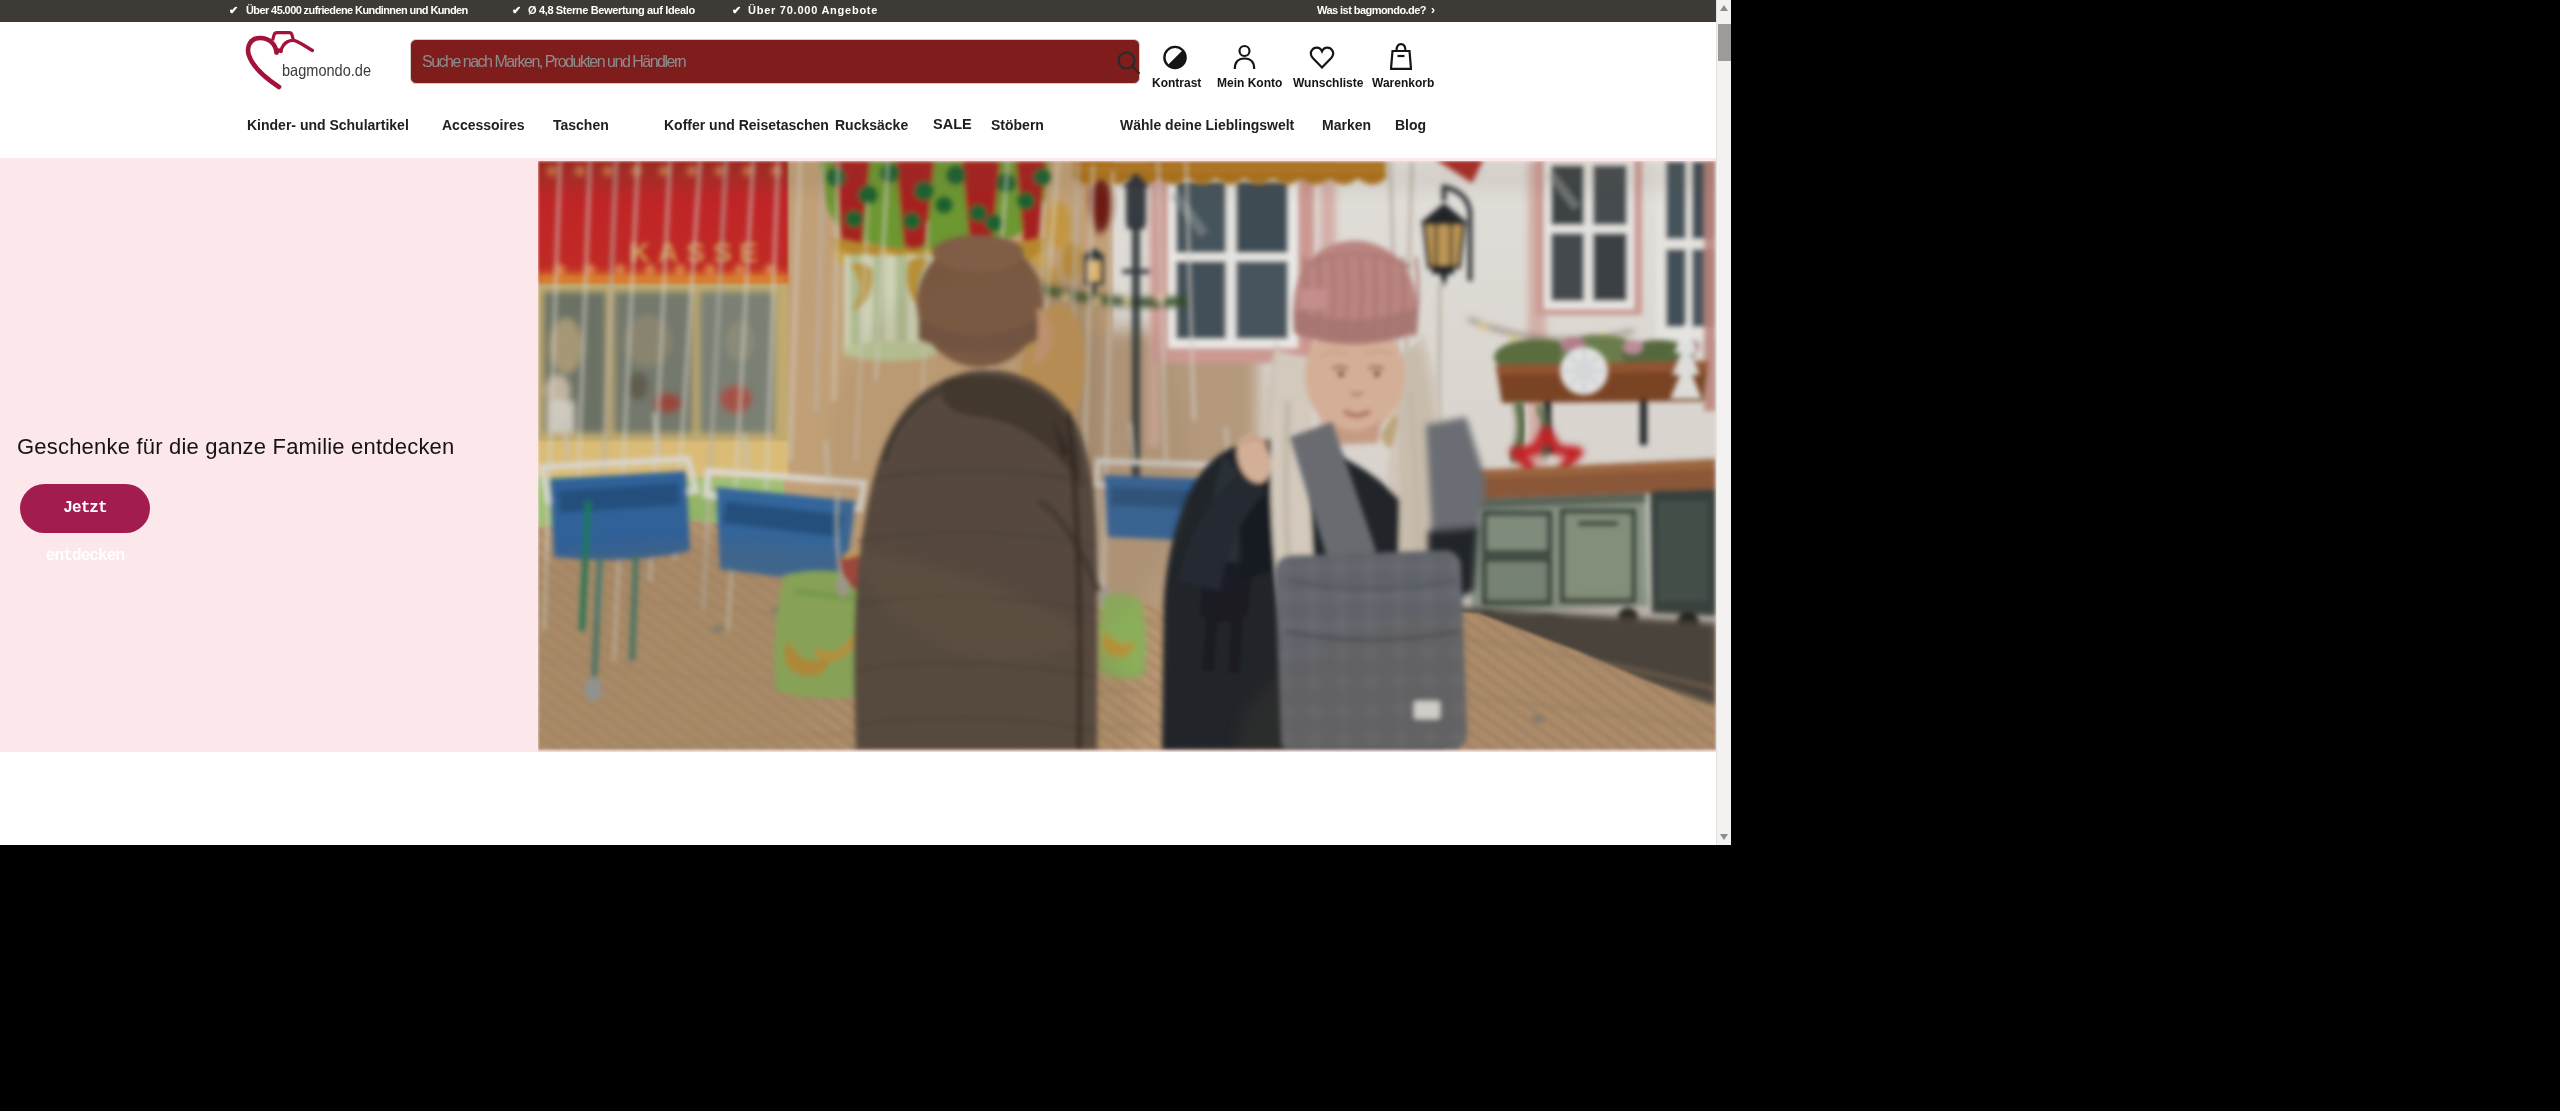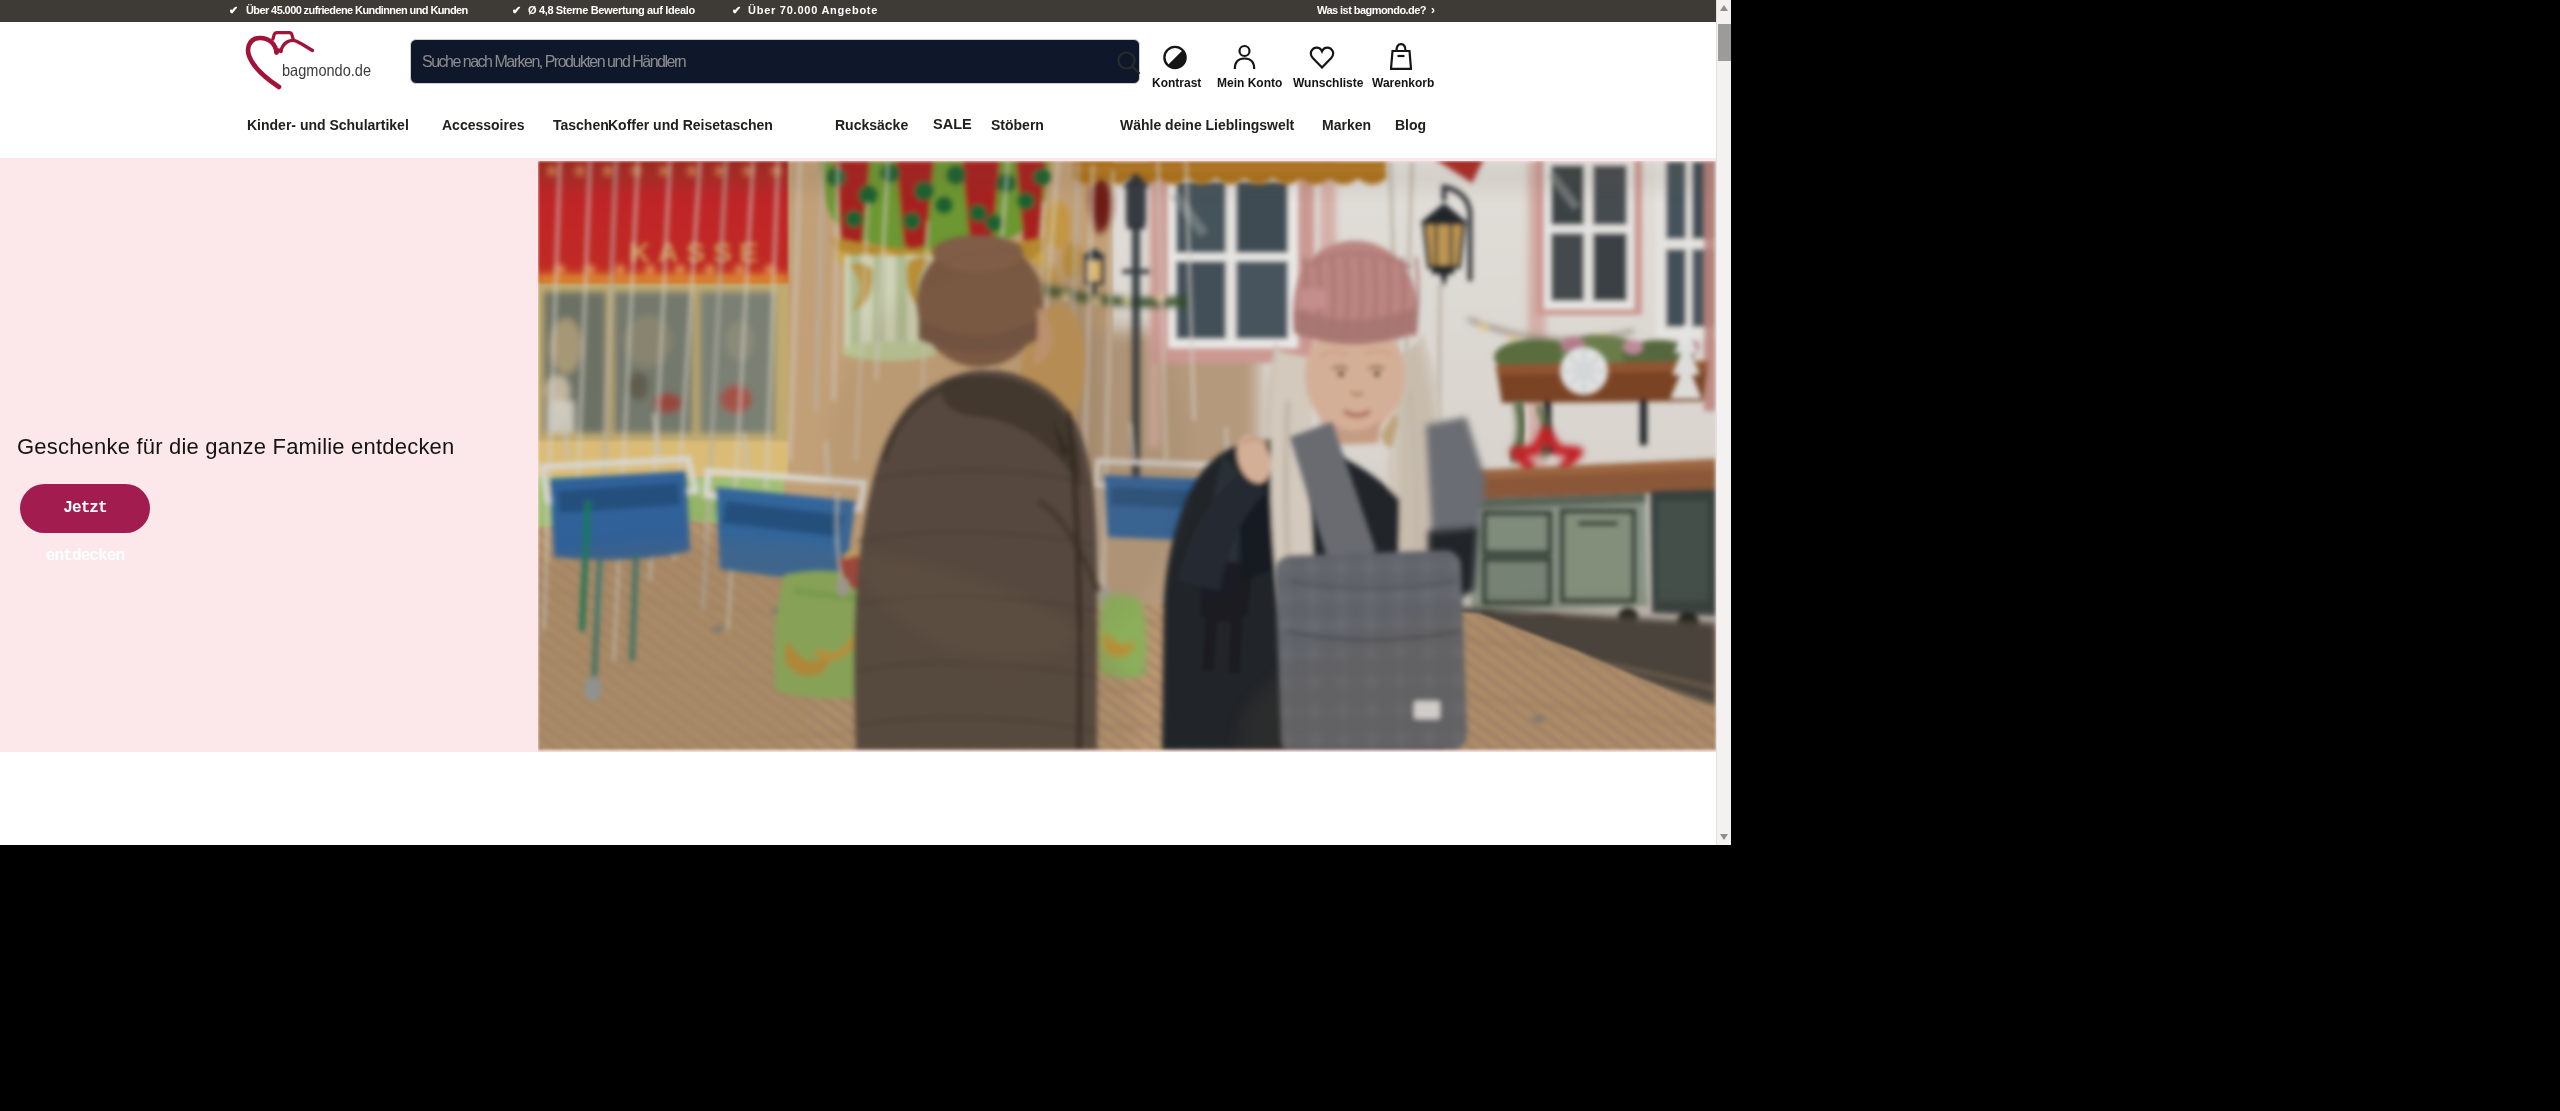--- a/index.html
+++ b/index.html
@@ -3,21 +3,21 @@
 <meta charset="utf-8">
 <style>
 html,body{margin:0;padding:0;background:#000;}
 *{box-sizing:border-box;}
 body{width:2560px;height:1111px;position:relative;font-family:"Liberation Sans",sans-serif;overflow:hidden;}
 #page{position:absolute;left:0;top:0;width:1716px;height:845px;background:#fff;overflow:hidden;}
 #topbar{position:absolute;left:0;top:0;width:1716px;height:22px;background:#3e3a35;}
 #topbar span{position:absolute;color:#fff;font-weight:bold;font-size:11px;line-height:21px;white-space:nowrap;}
 #topbar .chk{font-size:11px;letter-spacing:0;}
 .abs{position:absolute;}
-#searchbox{position:absolute;left:410px;top:39px;width:730px;height:45px;border:1px solid #cfcfcf;border-radius:6px;background:#0f172a;}
+#searchbox{position:absolute;left:410px;top:39px;width:730px;height:45px;border:1px solid #cfcfcf;border-radius:6px;background:#7f1d1d;}
 #searchbox .ph{position:absolute;left:11px;top:0;line-height:44px;font-size:16px;letter-spacing:-1.5px;color:#8d8d8d;}
 .navitem{position:absolute;top:117px;font-size:14px;font-weight:bold;color:#20201e;white-space:nowrap;}
 .iconlbl{position:absolute;top:76px;font-size:12px;font-weight:bold;color:#141414;text-align:center;white-space:nowrap;}
 #hero{position:absolute;left:0;top:158px;width:1716px;height:594px;background:#fce8eb;}
 #heroH{position:absolute;left:17px;top:223px;font-size:34px;letter-spacing:-0.2px;font-weight:bold;color:#1b1b1b;white-space:nowrap;}
 #heroS{position:absolute;left:17px;top:276px;font-size:22px;letter-spacing:0.2px;color:#141414;white-space:nowrap;}
 #heroB{position:absolute;left:20px;top:326px;width:130px;height:49px;border-radius:25px;background:#a21c4f;color:#fff;font-size:16px;font-weight:bold;letter-spacing:-0.9px;text-align:center;line-height:48px;font-family:Liberation Mono, monospace;}
 #photo{position:absolute;left:538px;top:161px;width:1178px;height:591px;overflow:hidden;}
 #photo svg{filter:blur(1.5px) brightness(0.975) saturate(1.03);}
 #sbar{position:absolute;left:1716px;top:0;width:15px;height:845px;background:#f3f2f1;border-left:1px solid #e2e0de;}
@@ -76,21 +76,21 @@
   <svg class="abs" style="left:1390px;top:43px;" width="22" height="27" viewBox="0 0 22 27" fill="none" stroke="#151515" stroke-width="2.2">
     <path d="M 2.5 8 L 19.5 8 L 21 25.8 L 1 25.8 Z"></path>
     <path d="M 6.5 8 Q 6.5 1.2 11 1.2 Q 15.5 1.2 15.5 8"></path>
     <path d="M 7.5 13 L 14.5 13"></path>
   </svg>
   <div class="iconlbl" style="left:1372px;width:58px;">Warenkorb</div>
 
   <div class="navitem" style="left:247px;">Kinder- und Schulartikel</div>
   <div class="navitem" style="left:442px;">Accessoires</div>
   <div class="navitem" style="left:553px;">Taschen</div>
-  <div class="navitem" style="left:608px;">Koffer und Reisetaschen</div>
+  <div class="navitem" style="left:664px;">Koffer und Reisetaschen</div>
   <div class="navitem" style="left:835px;">Rucksäcke</div>
   <div class="navitem" style="left:933px;font-size:14.5px;top:116px;">SALE</div>
   <div class="navitem" style="left:991px;">Stöbern</div>
   <div class="navitem" style="left:1120px;">Wähle deine Lieblingswelt</div>
   <div class="navitem" style="left:1322px;">Marken</div>
   <div class="navitem" style="left:1395px;">Blog</div>
 
   <div id="hero">
     <div id="heroS">Geschenke für die ganze Familie entdecken</div>
     <div id="heroB">Jetzt entdecken</div>

